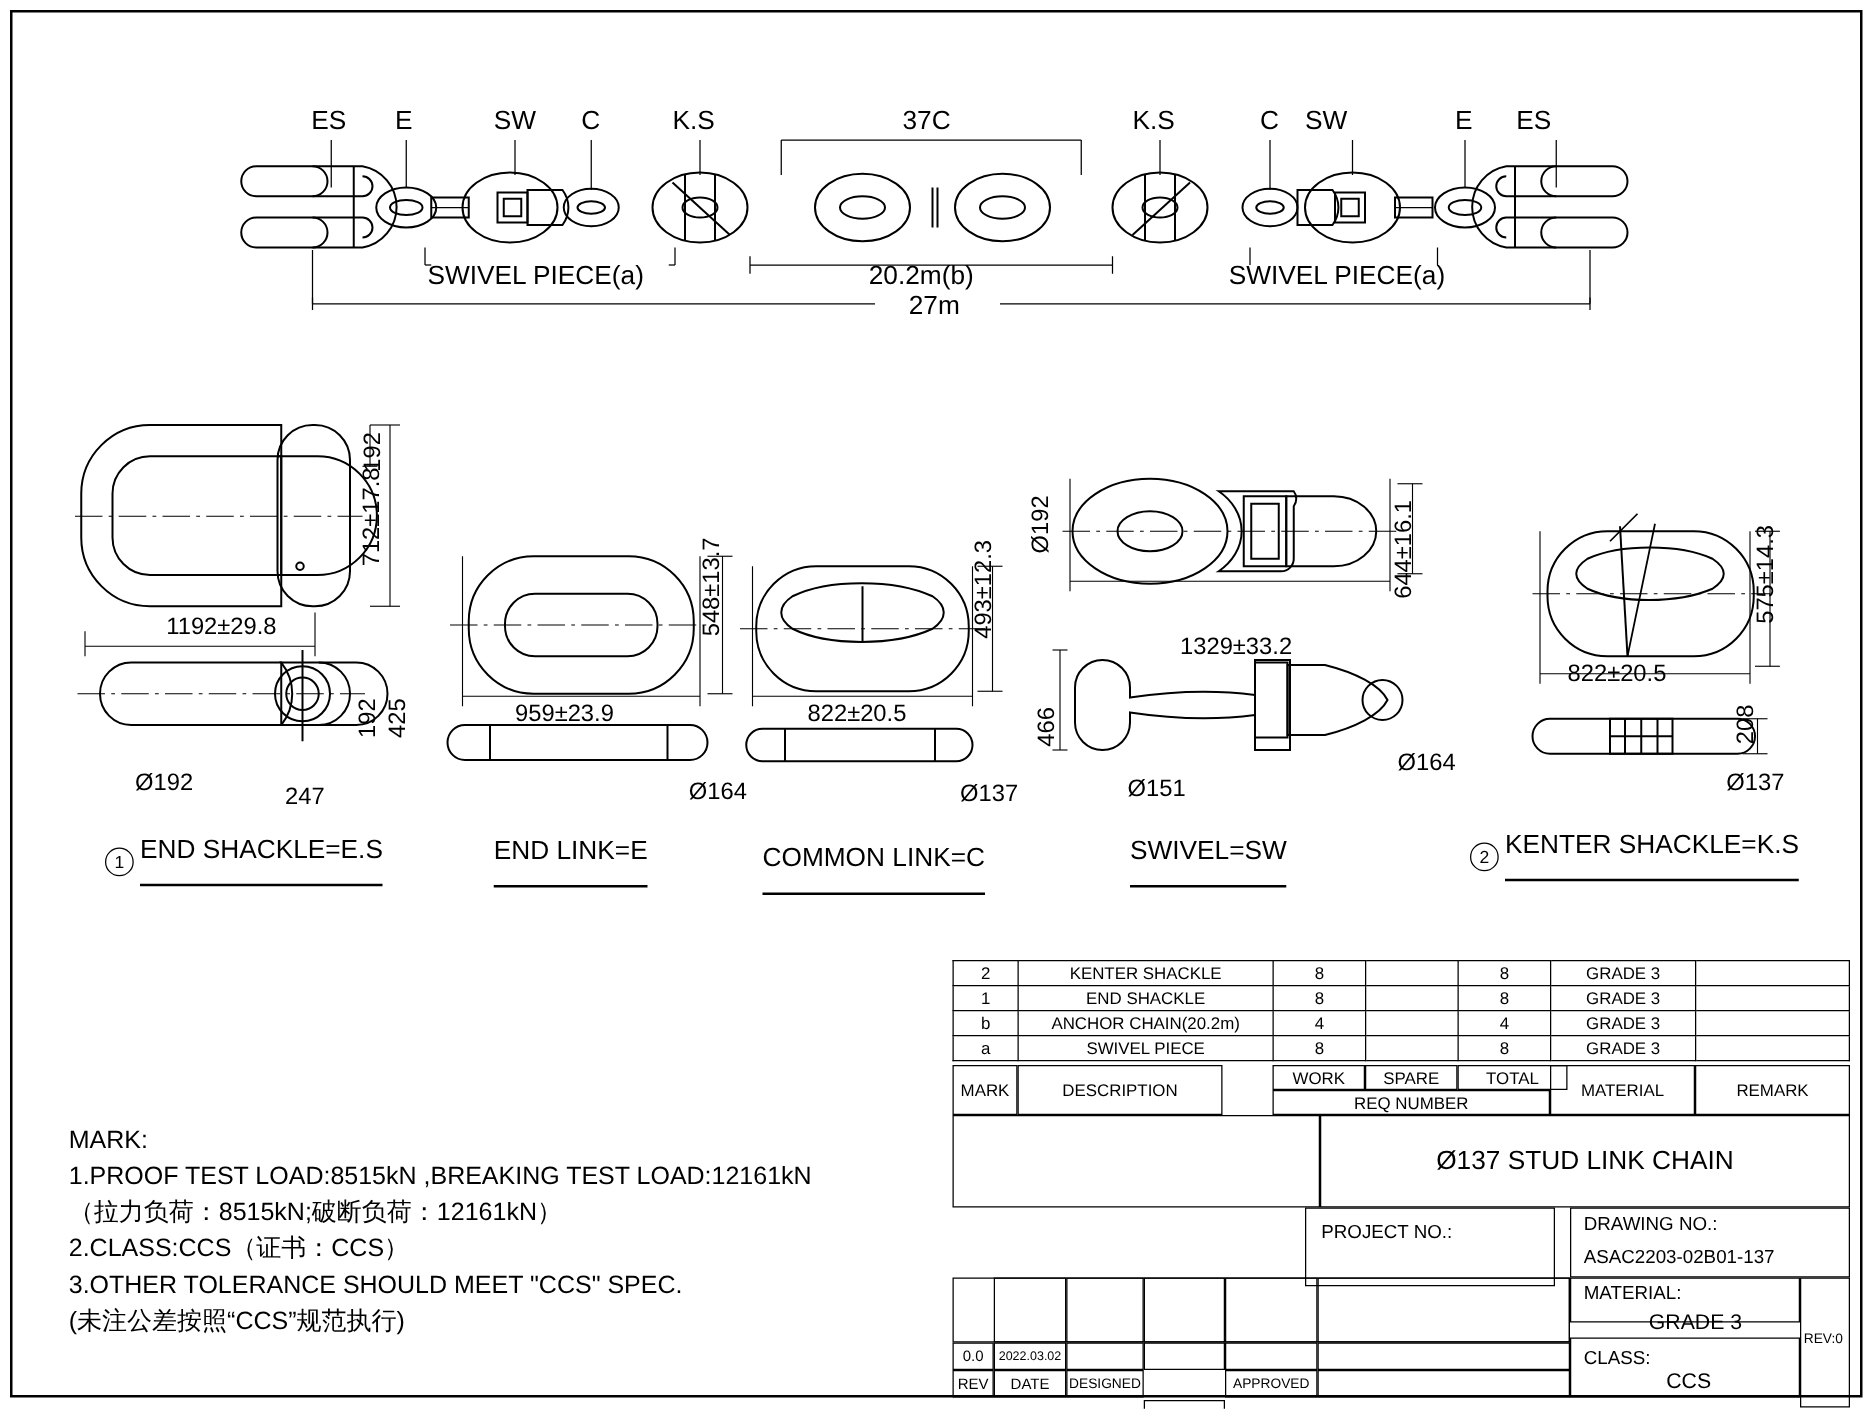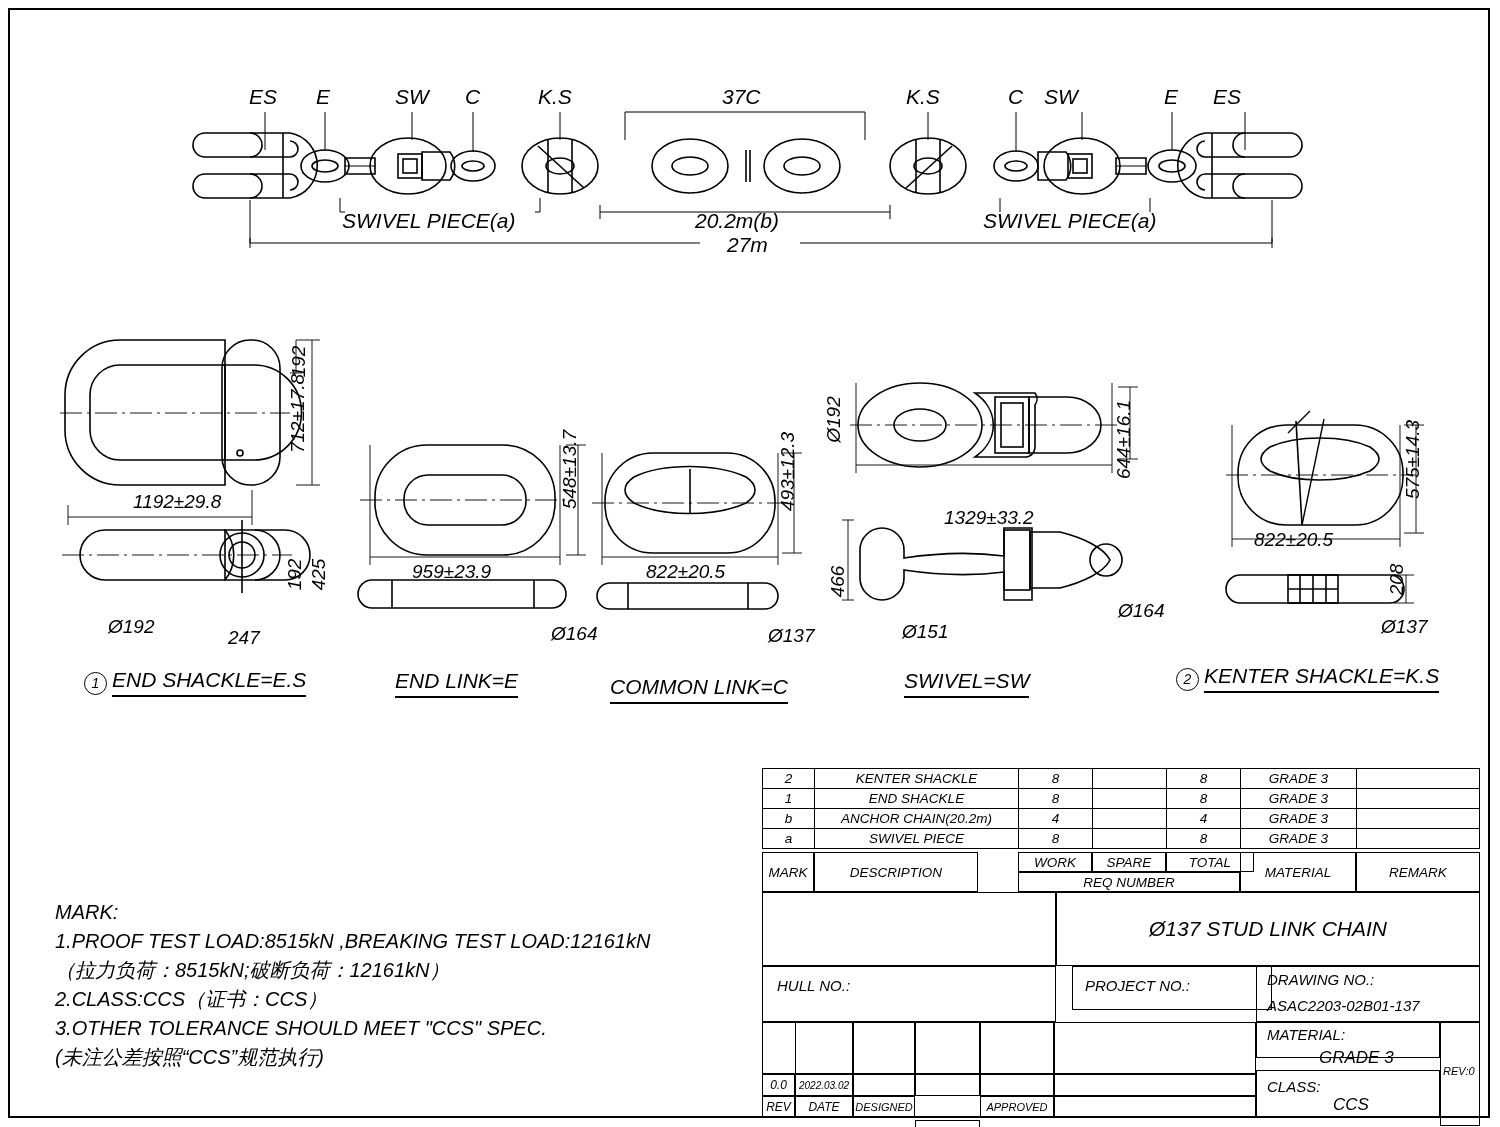--- a/index.html
+++ b/index.html
@@ -1,22 +1,22 @@
 <!DOCTYPE html>
 <html><head>
 <meta charset="utf-8">
 <style>
   html,body{margin:0;padding:0;background:#fff;}
   body{width:1500px;height:1127px;position:relative;font-family:"Liberation Sans",sans-serif;color:#000;overflow:hidden;}
-  #sheet{position:absolute;inset:0;font-style:italic;}
+  #sheet{position:absolute;inset:0;}
   .frame{position:absolute;left:8px;top:8px;width:1482px;height:1110px;border:2px solid #000;box-sizing:border-box;}
   .lbl{position:absolute;white-space:nowrap;font-size:19px;line-height:1;}
   .lbl.big{font-size:21px;}
   .rot90{transform:rotate(-90deg);}
-  .underline{border-bottom:2px solid #000;padding-bottom:5px;}
+  .underline{border-bottom:2px solid #000;padding-bottom:17px;}
   table.bom{position:absolute;border-collapse:collapse;}
   table.bom td{border:1px solid #000;font-size:13.5px;text-align:center;padding:2px 3px;height:20px;box-sizing:border-box;}
   .notes{position:absolute;font-size:20px;line-height:1.45;}
   svg{position:absolute;left:0;top:0;overflow:visible;}
   .tb{position:absolute;box-sizing:border-box;border:1px solid #000;}
   .tbtxt{position:absolute;font-size:15px;}
 </style>
 </head>
 <body>
 
@@ -347,24 +347,21 @@
   <div class="tb" style="left:1018px;top:852px;width:74px;height:20px;display:flex;align-items:center;justify-content:center;font-size:13.5px">WORK</div>
   <div class="tb" style="left:1092px;top:852px;width:74px;height:20px;display:flex;align-items:center;justify-content:center;font-size:13.5px">SPARE</div>
   <div class="tb" style="left:1166px;top:852px;width:88px;height:20px;display:flex;align-items:center;justify-content:center;font-size:13.5px">TOTAL</div>
   <div class="tb" style="left:1018px;top:872px;width:222px;height:20px;display:flex;align-items:center;justify-content:center;font-size:13.5px">REQ NUMBER</div>
   <div class="tb" style="left:1240px;top:852px;width:116px;height:40px;display:flex;align-items:center;justify-content:center;font-size:13.5px">MATERIAL</div>
   <div class="tb" style="left:1356px;top:852px;width:124px;height:40px;display:flex;align-items:center;justify-content:center;font-size:13.5px">REMARK</div>
 
   <div class="tb" style="left:762px;top:892px;width:294px;height:74px"></div>
   <div class="tb" style="left:1056px;top:892px;width:424px;height:74px;display:flex;align-items:center;justify-content:center;font-size:21px">Ø137 STUD  LINK CHAIN</div>
 
-  <div class="tb" style="left:762px;top:966px;width:294px;height:56px">
-    <span class="tbtxt" style="left:14px;top:10px;position:absolute">HULL NO.:</span>
-  </div>
-  <div class="tb" style="left:1072px;top:966px;width:200px;height:44px">
+  <div class="tb" style="left:1044px;top:966px;width:200px;height:63px">
     <span class="tbtxt" style="left:12px;top:10px;position:absolute">PROJECT NO.:</span>
   </div>
   <div class="tb" style="left:1256px;top:966px;width:224px;height:56px">
     <span class="tbtxt" style="left:10px;top:4px;position:absolute">DRAWING NO.:</span>
     <span class="tbtxt" style="left:10px;top:30px;position:absolute">ASAC2203-02B01-137</span>
   </div>
 
   <div class="tb" style="left:1256px;top:1022px;width:184px;height:36px">
     <span class="tbtxt" style="left:10px;top:3px;position:absolute">MATERIAL:</span>
     <span class="tbtxt" style="left:62px;top:25px;position:absolute;font-size:17px">GRADE 3</span>

